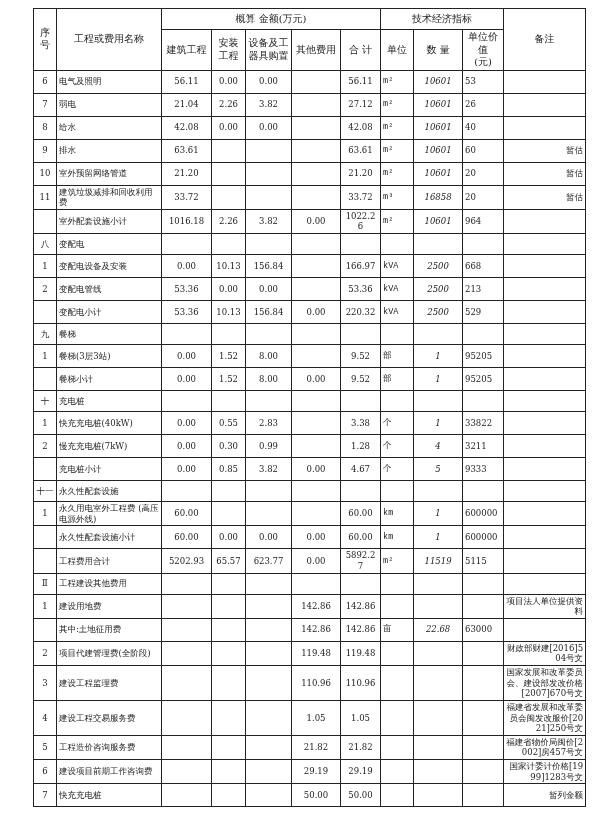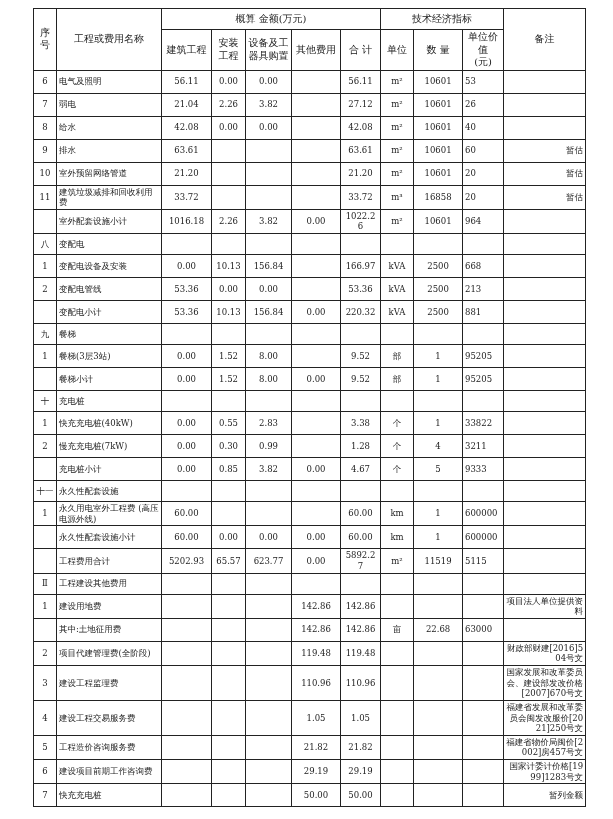--- a/index.html
+++ b/index.html
@@ -31,22 +31,22 @@
   table.est th{
     text-align:center;
     font-size:10px;
     white-space:pre-line;
   }
   tr.hdr1 th{height:18px;}
   tr.hdr2 th{height:26px;}
   td.c-seq{text-align:center;}
   td.c-name{text-align:left;padding-left:4px;border-radius:8px;}
   td.c-num{text-align:center;}
-  td.c-unit{text-align:center;}
-  td.c-qty{text-align:center;}
+  td.c-unit{text-align:left;font-family:Liberation Mono, monospace;}
+  td.c-qty{text-align:center;font-style:italic;}
   td.c-uv{text-align:left;}
   td.c-remark{text-align:right;padding-left:4px;}
   tr.kind-item td, tr.kind-subtotal td, tr.kind-total td{height:20px;}
   tr.kind-section td{height:18px;}
 </style>
 </head>
 <body>
 
 <div class="page">
   <table class="est">
@@ -219,21 +219,21 @@
         <tr class="kind-subtotal">
           <td class="c-seq"></td>
           <td class="c-name">变配电小计</td>
           <td class="c-num">53.36</td>
           <td class="c-num">10.13</td>
           <td class="c-num">156.84</td>
           <td class="c-num">0.00</td>
           <td class="c-num">220.32</td>
           <td class="c-unit">kVA</td>
           <td class="c-qty">2500</td>
-          <td class="c-uv">881</td>
+          <td class="c-uv">529</td>
           <td class="c-remark"></td>
         </tr>
         <tr class="kind-section">
           <td class="c-seq">九</td>
           <td class="c-name">餐梯</td>
           <td class="c-num"></td>
           <td class="c-num"></td>
           <td class="c-num"></td>
           <td class="c-num"></td>
           <td class="c-num"></td>

